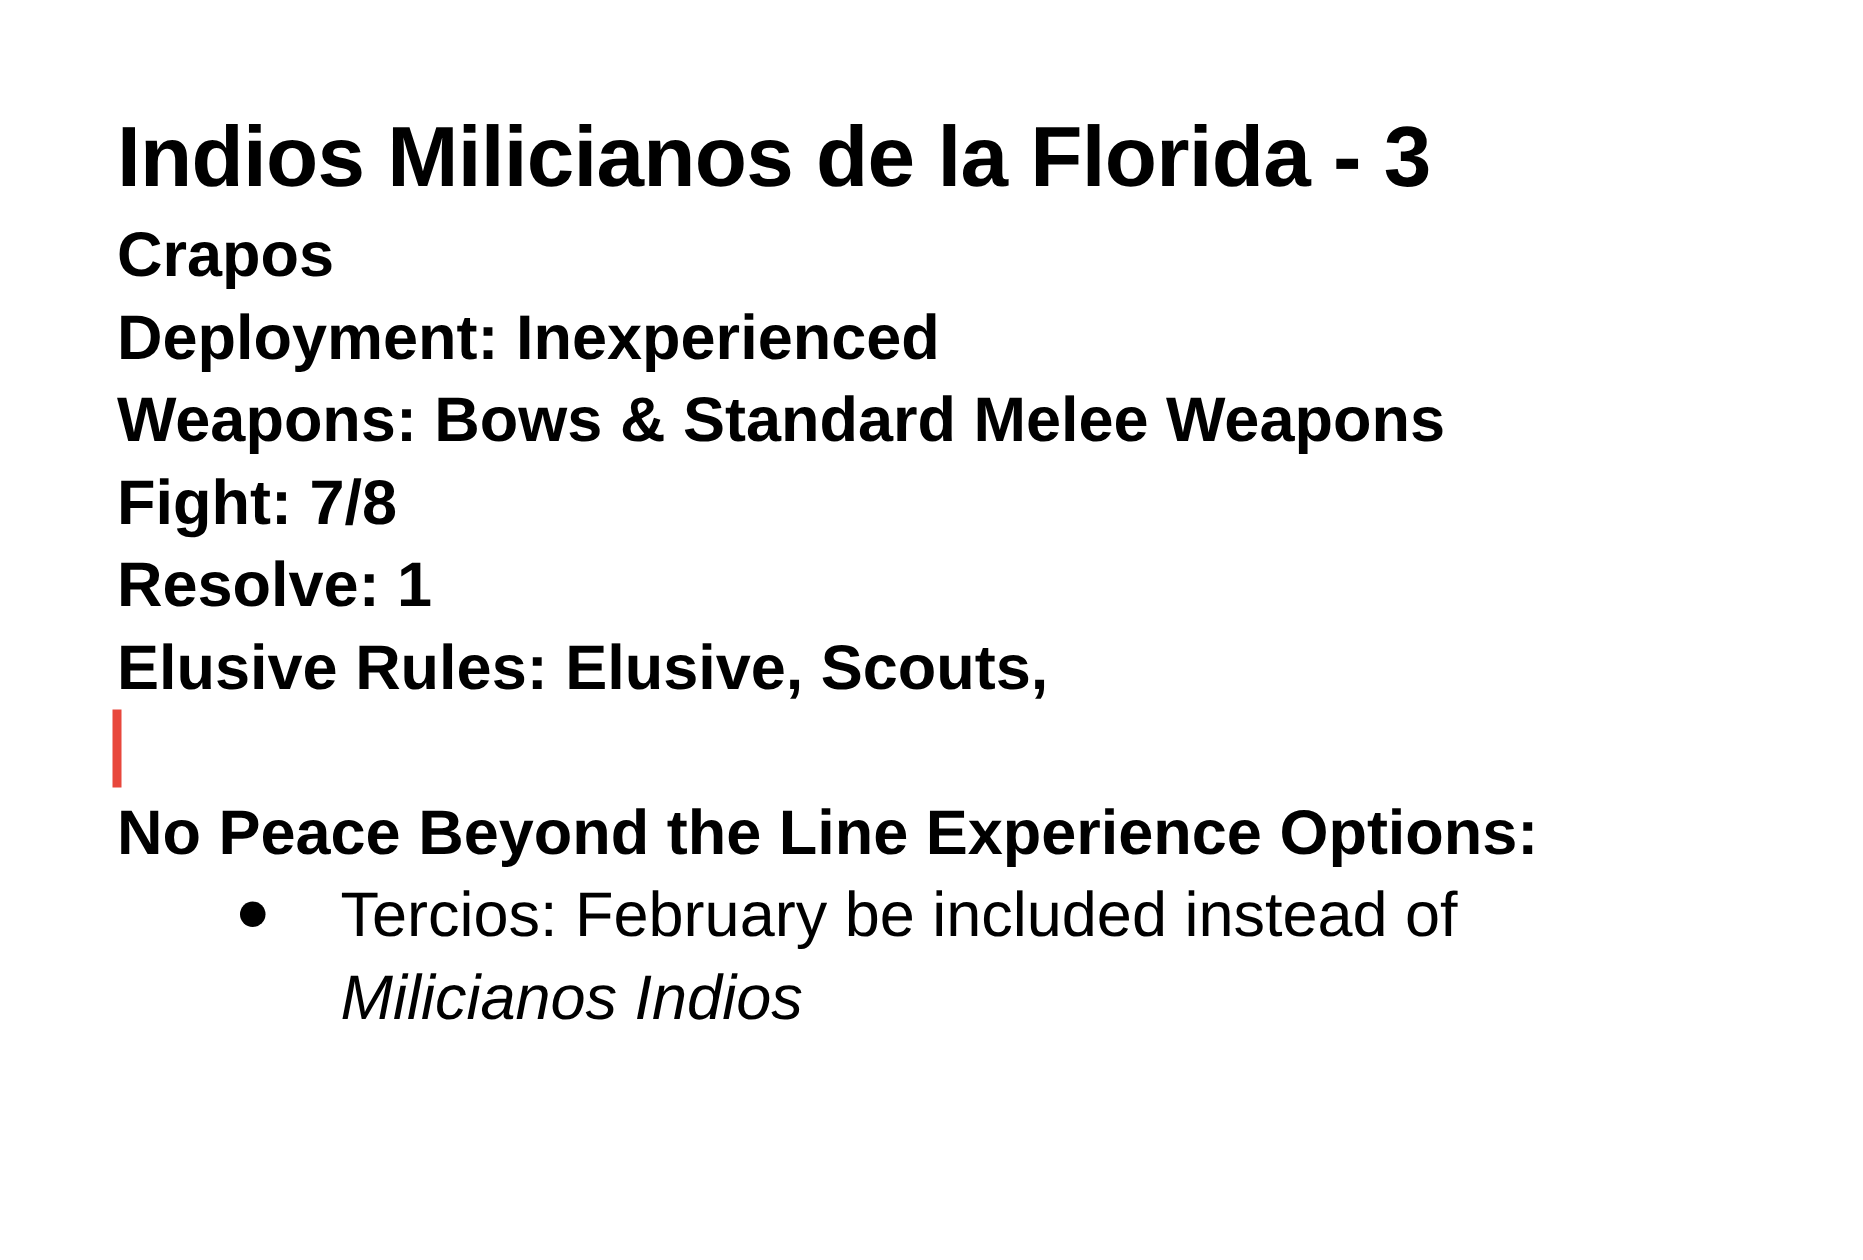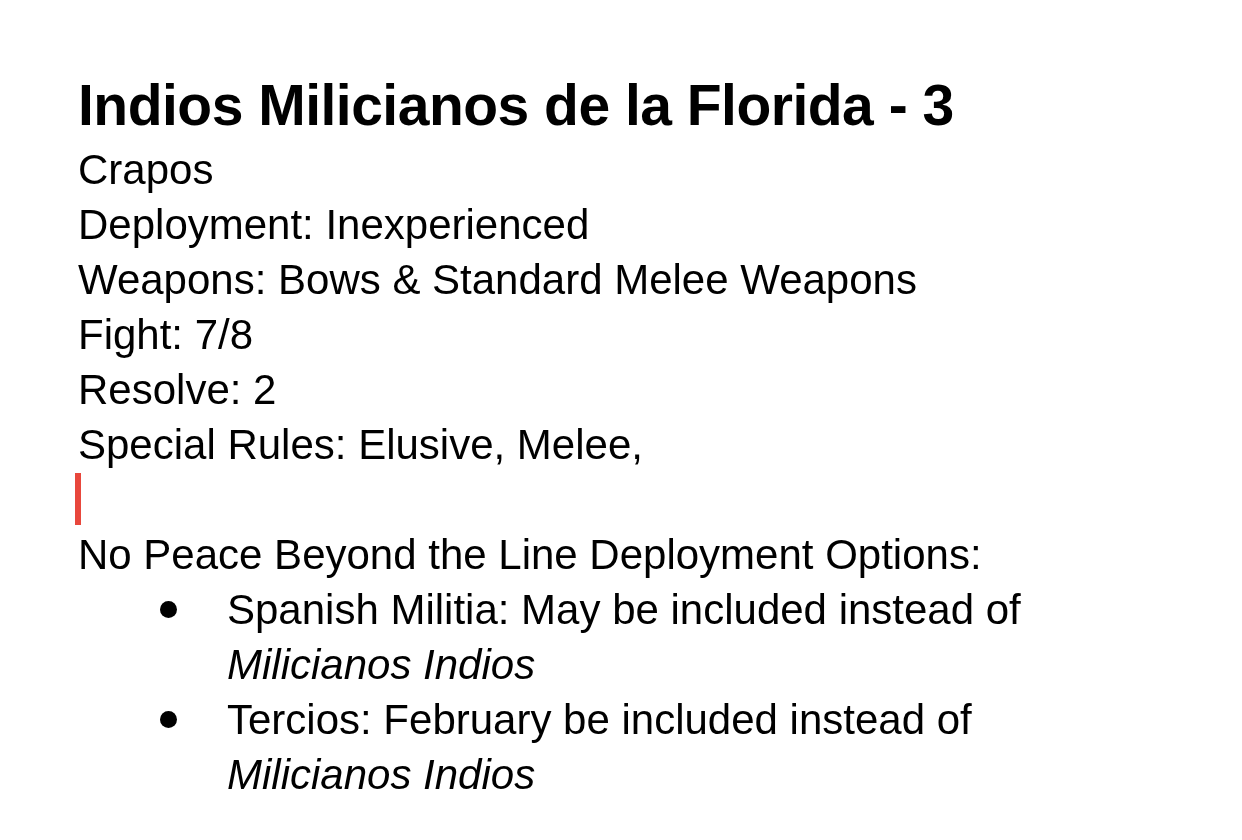--- a/index.html
+++ b/index.html
@@ -26,21 +26,21 @@
     margin: 0 0 6px 0;
     font-size: 57px;
     line-height: 62px;
     font-weight: 700;
     letter-spacing: -0.5px;
     white-space: nowrap;
   }
   .line {
     font-size: 42px;
     line-height: 55px;
-    font-weight: 400;
+    font-weight: 700;
   }
   .caret-line {
     position: relative;
     height: 55px;
   }
   .caret {
     position: absolute;
     left: -3px;
     top: 1px;
     width: 6px;
@@ -74,31 +74,28 @@
 <body>
 
 <div class="doc">
 
   <h1 class="doc-title" data-bind="document.title">Indios Milicianos de la Florida - 3</h1>
 
   <div class="line" data-bind="document.stat_lines.0">Crapos</div>
   <div class="line" data-bind="document.stat_lines.1">Deployment: Inexperienced</div>
   <div class="line" data-bind="document.stat_lines.2">Weapons: Bows &amp; Standard Melee Weapons</div>
   <div class="line" data-bind="document.stat_lines.3">Fight: 7/8</div>
-  <div class="line" data-bind="document.stat_lines.5">Resolve: 2</div>
-  <div class="line" data-bind="document.stat_lines.6">Special Rules: Elusive, Melee,</div>
+  <div class="line" data-bind="document.stat_lines.5">Resolve: 1</div>
+  <div class="line" data-bind="document.stat_lines.6">Elusive Rules: Elusive, Scouts,</div>
 
   <div class="line caret-line">
     <span class="caret" data-bind-style="background:document.colors.cursor" style="background: rgb(232, 71, 60);"></span>
   </div>
 
-  <div class="line" data-bind="document.deployment_heading">No Peace Beyond the Line Deployment Options:</div>
+  <div class="line" data-bind="document.deployment_heading">No Peace Beyond the Line Experience Options:</div>
 
   <ul class="options">
-    <li class="option">
-      <span class="dot"></span><span data-bind="document.deployment_options.0.text">Spanish Militia: May be included instead of </span><em data-bind="document.deployment_options.0.italic_text">Milicianos Indios</em>
-    </li>
     <li class="option">
       <span class="dot"></span><span data-bind="document.deployment_options.1.text">Tercios: February be included instead of </span><em data-bind="document.deployment_options.1.italic_text">Milicianos Indios</em>
     </li>
   </ul>
 
 </div>
 
 </body></html>

